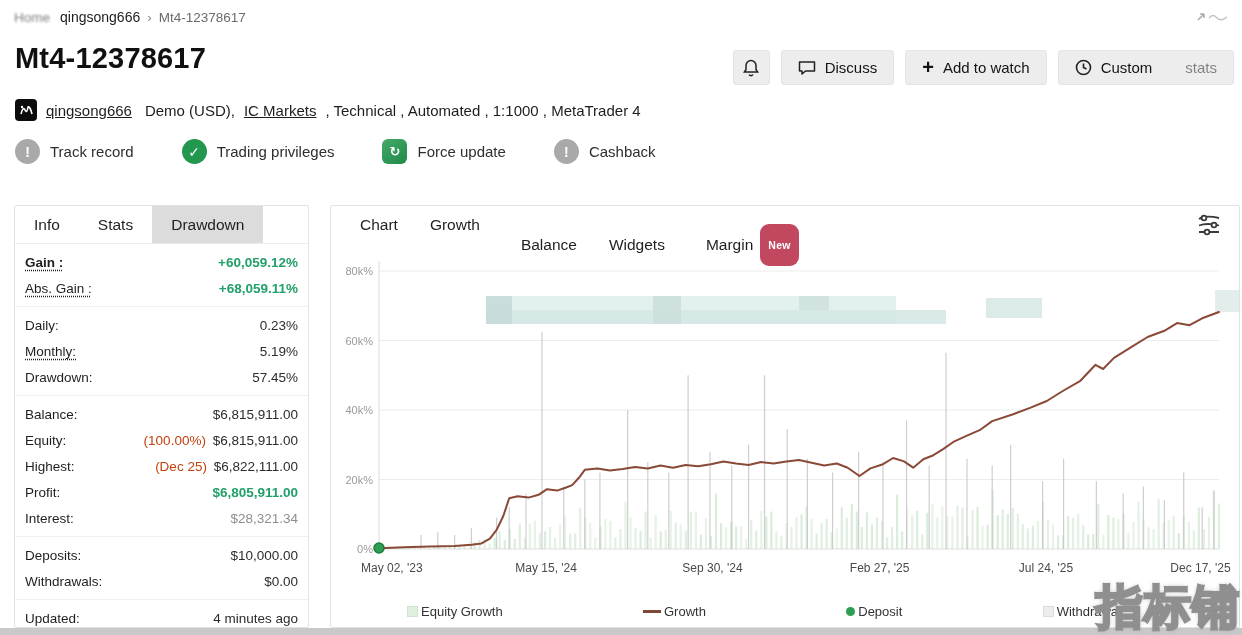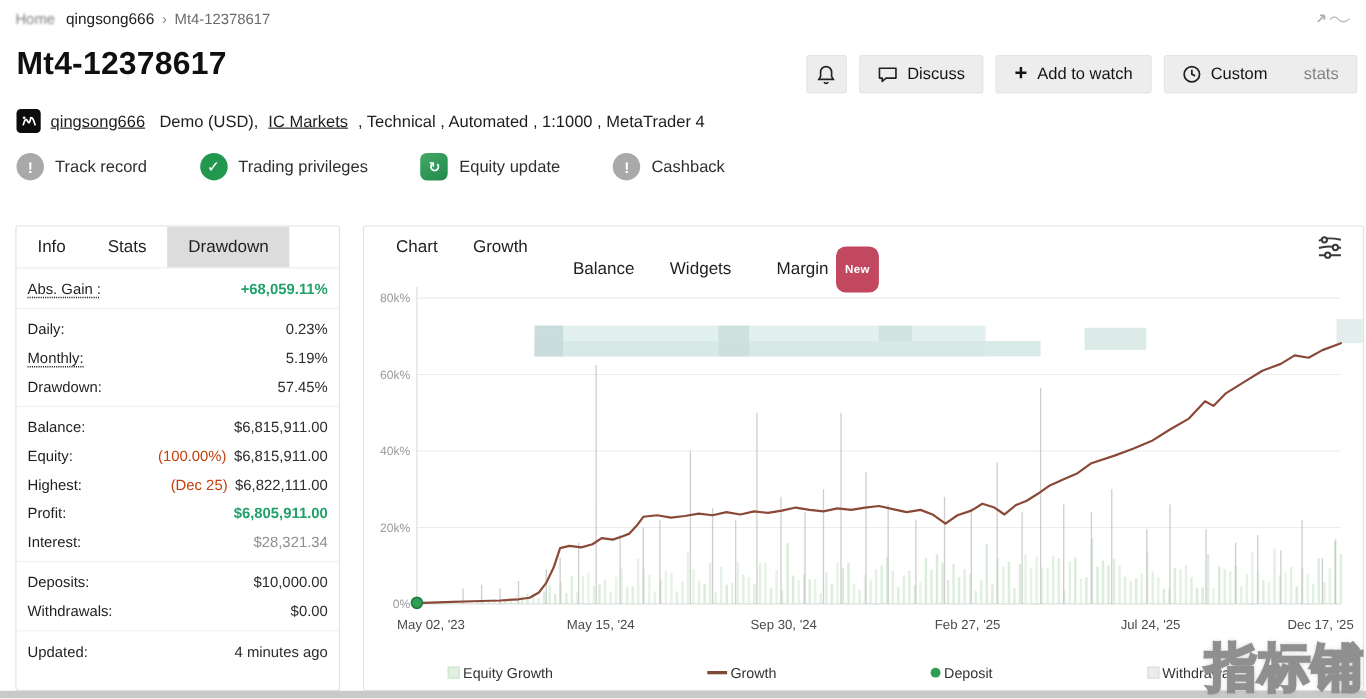--- a/index.html
+++ b/index.html
@@ -148,36 +148,40 @@
     <div class="badge">
       <span class="bic gray">!</span>
       <span>Track record</span>
     </div>
     <div class="badge">
       <span class="bic green">✓</span>
       <span>Trading privileges</span>
     </div>
     <div class="badge">
       <span class="bic sq">↻</span>
-      <span>Equity update</span>
+      <span>Force update</span>
     </div>
     <div class="badge">
       <span class="bic gray">!</span>
       <span>Cashback</span>
     </div>
   </div>
 
 <div class="card" id="info-card">
   <div class="itabs" id="info-tabs">
       <div class="itab">Info</div>
       <div class="itab">Stats</div>
       <div class="itab active">Drawdown</div>
     </div>
   <div id="info-rows">
       <div class="igroup">
+        <div class="irow">
+          <span class="lbl u b">Gain :</span>
+          <span class="val green">+60,059.12%</span>
+        </div>
         <div class="irow">
           <span class="lbl u">Abs. Gain :</span>
           <span class="val green">+68,059.11%</span>
         </div>
       </div>
       <div class="igroup">
         <div class="irow">
           <span class="lbl ">Daily:</span>
           <span class="val ">0.23%</span>
         </div>

